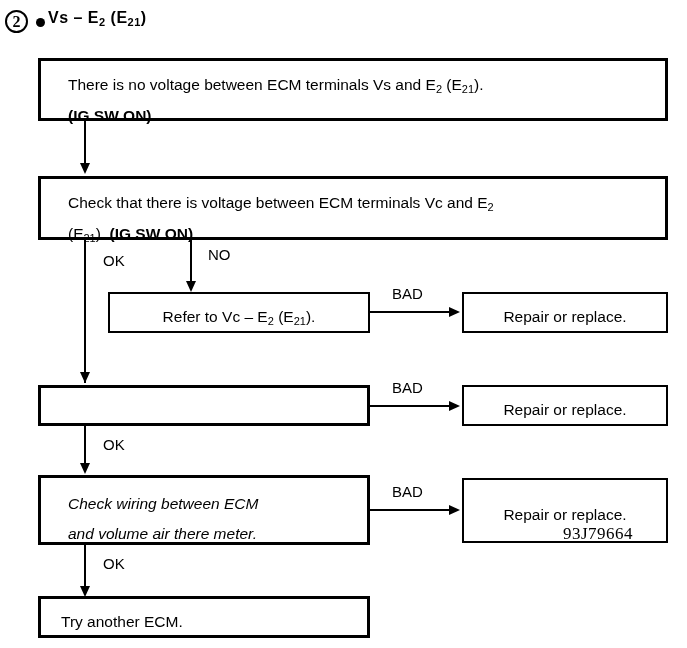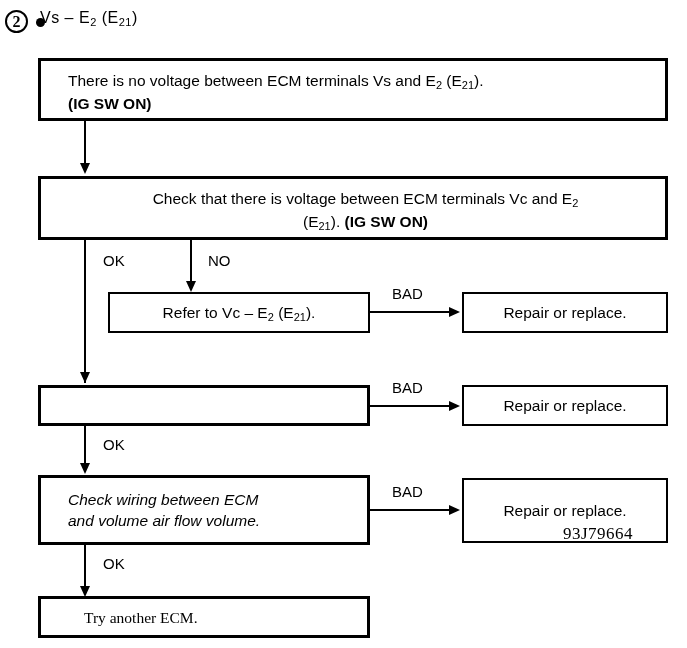--- a/index.html
+++ b/index.html
@@ -39,24 +39,24 @@
     position: absolute;
     left: 36px;
     top: 18px;
     width: 9px;
     height: 9px;
     background: #000;
     border-radius: 50%;
   }
   .hdr-title {
     position: absolute;
-    left: 40px;
+    left: 48px;
     top: 9px;
     font-size: 16px;
-    font-weight: normal;
+    font-weight: bold;
     letter-spacing: 0.5px;
     white-space: nowrap;
   }
   .hdr-title sub {
     font-size: 11px;
     vertical-align: baseline;
     position: relative;
     top: 3px;
   }
 
@@ -66,21 +66,21 @@
     border: 3px solid #000;
     box-sizing: border-box;
     background: #ffffff;
   }
   .box-thin {
     border-width: 2px;
   }
   .box-txt {
     position: absolute;
     font-size: 15.5px;
-    line-height: 21px;
+    line-height: 30px;
     white-space: pre-line;
   }
   .box-txt sub {
     font-size: 11px;
     vertical-align: baseline;
     position: relative;
     top: 3px;
   }
   .b {
     font-weight: bold;
@@ -142,29 +142,29 @@
   <div class="hdr-bullet"></div>
   <div class="hdr-title"><span>Vs – E</span><sub>2</sub><span> (E</span><sub>21</sub><span>)</span></div>
 
   <div class="box" style="left:38px; top:58px; width:630px; height:63px;"></div>
   <div class="box-txt" style="left:68px; top:70px; width:590px;"><span>There is no voltage between ECM terminals Vs and E</span><sub>2</sub><span> (E</span><sub>21</sub><span>).</span><br><span class="b">(IG SW ON)</span></div>
 
   <div class="vline" style="left:84px; top:121px; height:44px;"></div>
   <div class="arrow-down" style="left:80px; top:163px;"></div>
 
   <div class="box" style="left:38px; top:176px; width:630px; height:64px;"></div>
-  <div class="box-txt" style="left:68px; top:188px; width:595px;text-align:center;"><span>Check that there is voltage between ECM terminals Vc and E</span><sub>2</sub><br><span>(E</span><sub>21</sub><span>). </span><span class="b">(IG SW ON)</span></div>
+  <div class="box-txt" style="left:68px; top:188px; width:595px;"><span>Check that there is voltage between ECM terminals Vc and E</span><sub>2</sub><br><span>(E</span><sub>21</sub><span>). </span><span class="b">(IG SW ON)</span></div>
 
   <div class="vline" style="left:84px; top:240px; height:143px;"></div>
   <div class="arrow-down" style="left:80px; top:372px;"></div>
   <div class="edge-label" style="left:103px; top:252px;">OK</div>
 
   <div class="vline" style="left:190px; top:240px; height:42px;"></div>
   <div class="arrow-down" style="left:186px; top:281px;"></div>
-  <div class="edge-label" style="left:208px; top:252px;">NO</div>
+  <div class="edge-label" style="left:208px; top:246px;">NO</div>
 
   <div class="box box-thin" style="left:108px; top:292px; width:262px; height:41px;"></div>
   <div class="box-txt ctr" style="left:108px; top:302px; width:262px;"><span>Refer to Vc – E</span><sub>2</sub><span> (E</span><sub>21</sub><span>).</span></div>
 
   <div class="hline" style="left:370px; top:311px; width:85px;"></div>
   <div class="arrow-right" style="left:449px; top:307px;"></div>
   <div class="edge-label" style="left:392px; top:285px;">BAD</div>
 
   <div class="box box-thin" style="left:462px; top:292px; width:206px; height:41px;"></div>
   <div class="box-txt ctr" style="left:462px; top:302px; width:206px;">Repair or replace.</div>
@@ -176,31 +176,31 @@
   <div class="edge-label" style="left:392px; top:379px;">BAD</div>
 
   <div class="box box-thin" style="left:462px; top:385px; width:206px; height:41px;"></div>
   <div class="box-txt ctr" style="left:462px; top:395px; width:206px;">Repair or replace.</div>
 
   <div class="vline" style="left:84px; top:426px; height:40px;"></div>
   <div class="arrow-down" style="left:80px; top:463px;"></div>
   <div class="edge-label" style="left:103px; top:436px;">OK</div>
 
   <div class="box" style="left:38px; top:475px; width:332px; height:70px;"></div>
-  <div class="box-txt" style="left:68px; top:489px; width:300px;font-style:italic;"><span>Check wiring between ECM</span><br><span>and volume air flow volume.</span></div>
+  <div class="box-txt" style="left:68px; top:489px; width:300px;font-style:italic;"><span>Check wiring between ECM</span><br><span>and volume air there meter.</span></div>
 
   <div class="hline" style="left:370px; top:509px; width:85px;"></div>
   <div class="arrow-right" style="left:449px; top:505px;"></div>
   <div class="edge-label" style="left:392px; top:483px;">BAD</div>
 
   <div class="box box-thin" style="left:462px; top:478px; width:206px; height:65px;"></div>
   <div class="box-txt ctr" style="left:462px; top:500px; width:206px;">Repair or replace.</div>
 
   <div class="fig-code" style="left:563px; top:524px;">93J79664</div>
 
   <div class="vline" style="left:84px; top:545px; height:45px;"></div>
   <div class="arrow-down" style="left:80px; top:586px;"></div>
   <div class="edge-label" style="left:103px; top:555px;">OK</div>
 
   <div class="box" style="left:38px; top:596px; width:332px; height:42px;"></div>
-  <div class="box-txt" style="left:84px; top:607px; width:300px;font-family:Liberation Serif, serif;">Try another ECM.</div>
+  <div class="box-txt" style="left:61px; top:607px; width:300px;">Try another ECM.</div>
 
 </div>
 
 </body></html>

